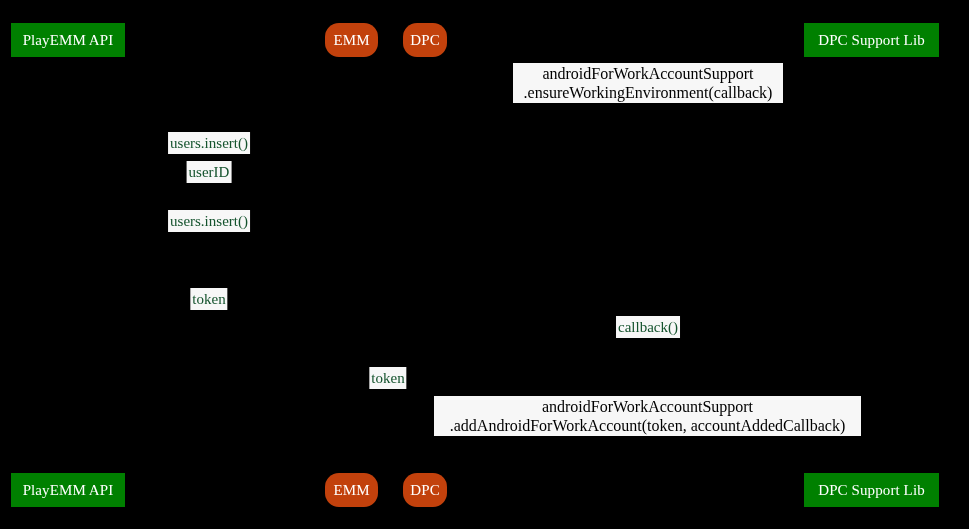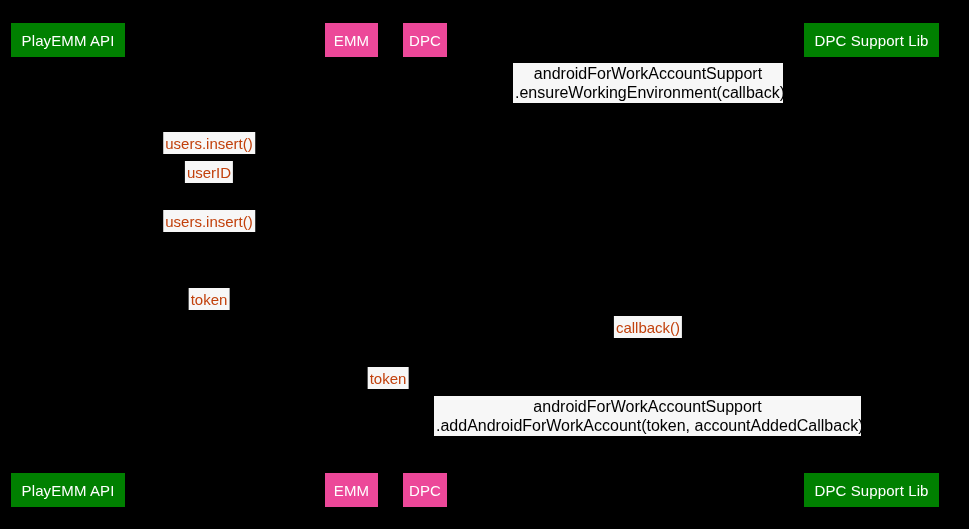--- a/index.html
+++ b/index.html
@@ -7,45 +7,45 @@
     margin: 0;
     padding: 0;
     background: #000000;
   }
   #diagram {
     position: relative;
     width: 969px;
     height: 529px;
     background: #000000;
     overflow: hidden;
-    font-family: Liberation Sans, sans-serif;
+    font-family: Liberation Serif, serif;
   }
 
   
   .participant {
     position: absolute;
     display: flex;
     align-items: center;
     justify-content: center;
     color: #ffffff;
     font-size: 15px;
     line-height: 1;
     letter-spacing: 0.1px;
     white-space: nowrap;
     box-sizing: border-box;
     padding: 0 11px;
   }
   .participant.green { background: #008000; }
-  .participant.blue  { background: #ec4899; }
+  .participant.blue  { background: #c2410c; border-radius: 14px; }
 
   
   .msg-label {
     position: absolute;
     background: #f7f7f7;
-    color: #c2410c;
+    color: #14532d;
     font-size: 15px;
     line-height: 21px;
     white-space: nowrap;
     padding: 1px 2px 0 2px;
     box-sizing: border-box;
     transform: translateX(-50%);
     text-align: center;
   }
 
   

